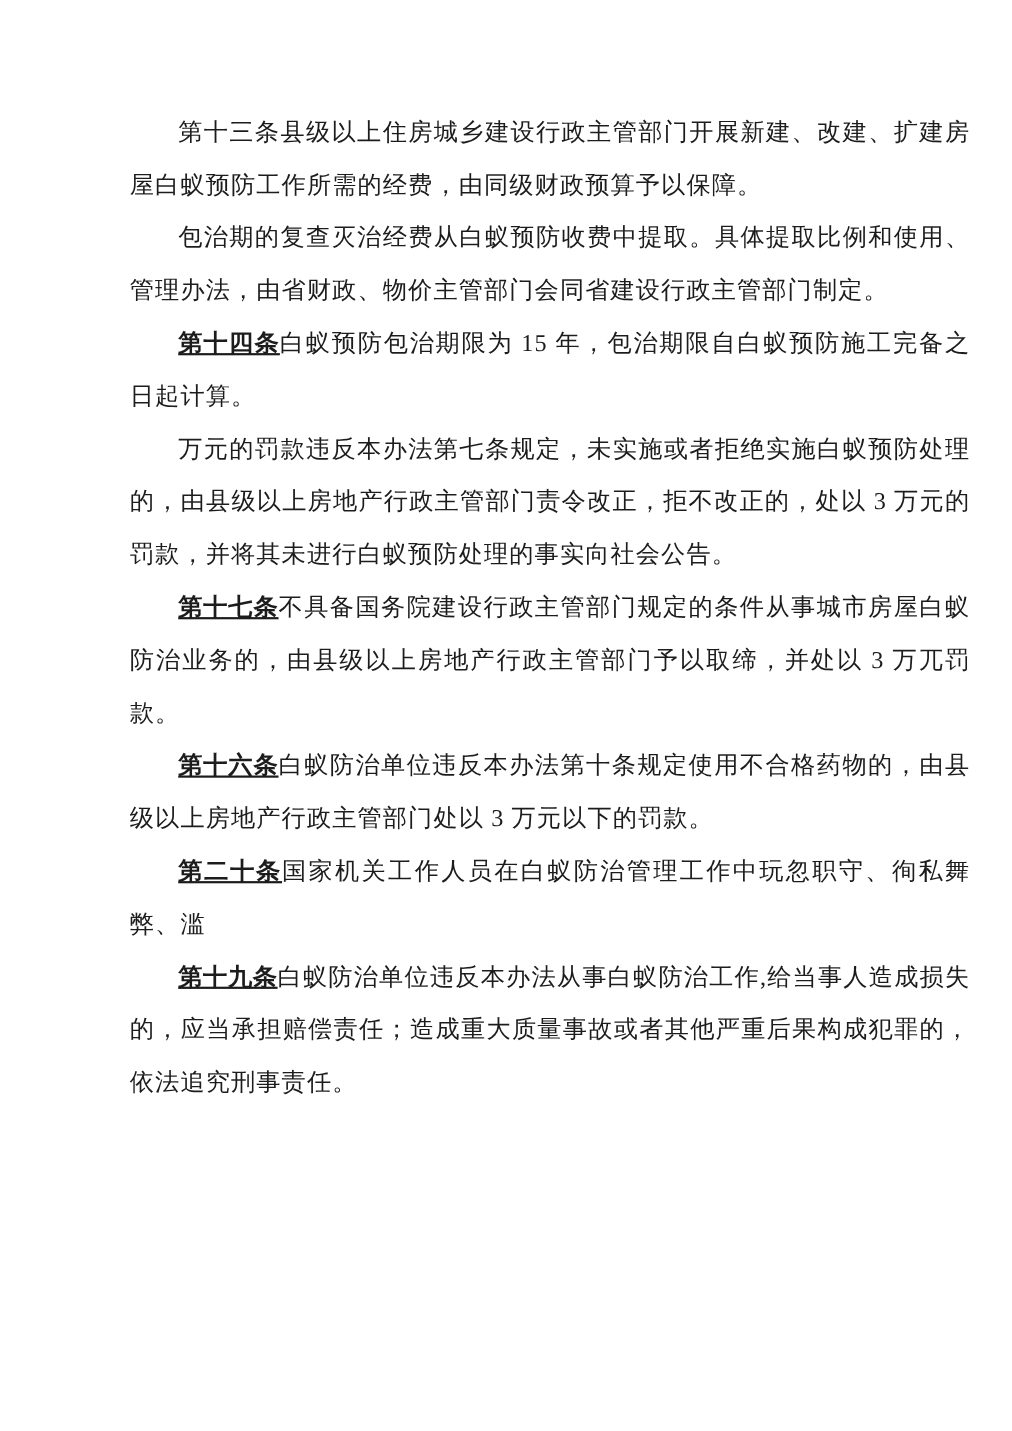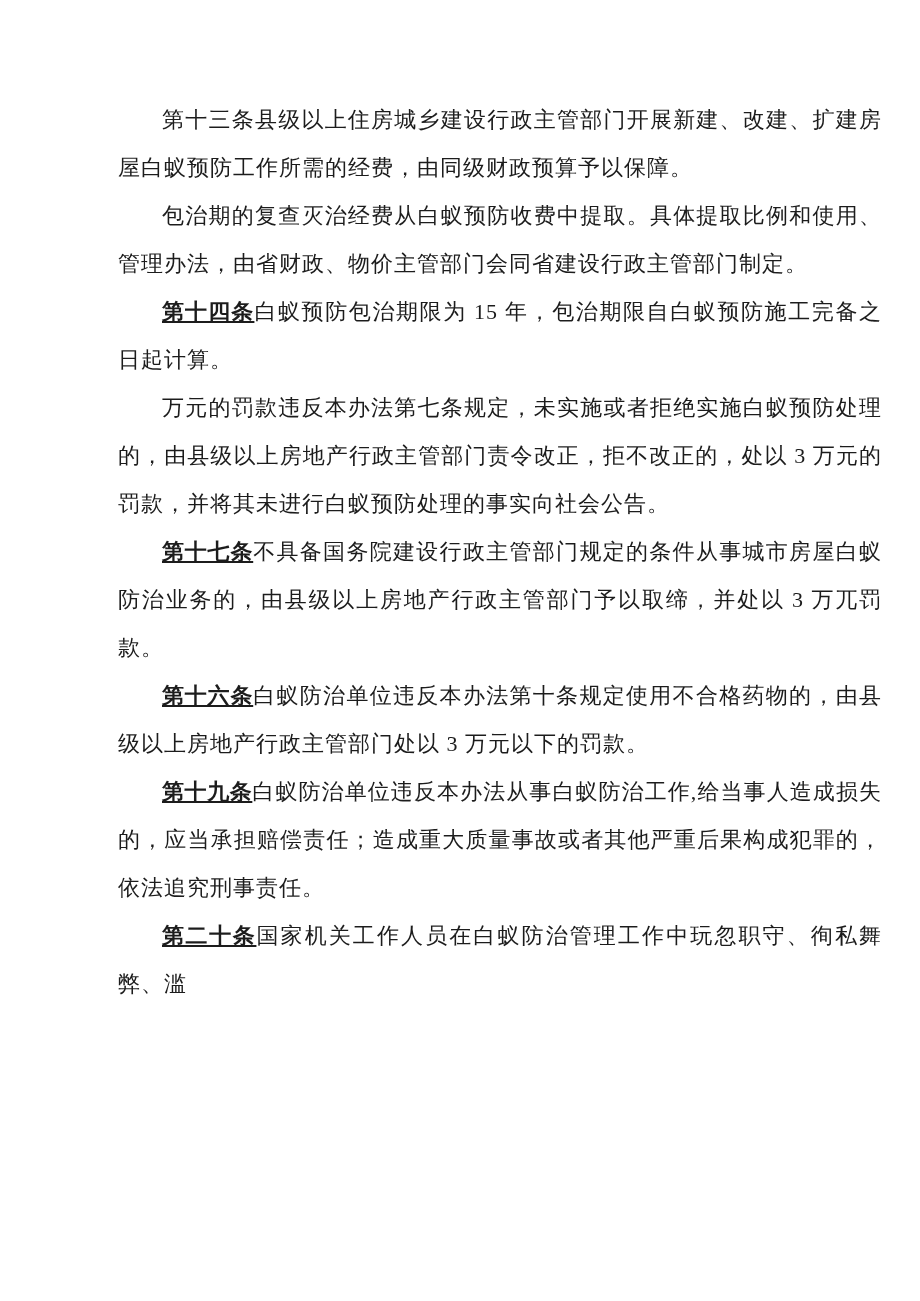--- a/index.html
+++ b/index.html
@@ -40,15 +40,15 @@
 </head>
 <body>
 
 <main class="page">
     <p class="para"><span class="article-prefix">第十三条</span><span class="article-body">县级以上住房城乡建设行政主管部门开展新建、改建、扩建房屋白蚁预防工作所需的经费，由同级财政预算予以保障。</span></p>
     <p class="para"><span class="article-prefix"></span><span class="article-body">包治期的复查灭治经费从白蚁预防收费中提取。具体提取比例和使用、管理办法，由省财政、物价主管部门会同省建设行政主管部门制定。</span></p>
     <p class="para"><span class="article-prefix bold">第十四条</span><span class="article-body">白蚁预防包治期限为 15 年，包治期限自白蚁预防施工完备之日起计算。</span></p>
     <p class="para"><span class="article-prefix">万元的罚款</span><span class="article-body">违反本办法第七条规定，未实施或者拒绝实施白蚁预防处理的，由县级以上房地产行政主管部门责令改正，拒不改正的，处以 3 万元的罚款，并将其未进行白蚁预防处理的事实向社会公告。</span></p>
     <p class="para"><span class="article-prefix bold">第十七条</span><span class="article-body">不具备国务院建设行政主管部门规定的条件从事城市房屋白蚁防治业务的，由县级以上房地产行政主管部门予以取缔，并处以 3 万兀罚款。</span></p>
     <p class="para"><span class="article-prefix bold">第十六条</span><span class="article-body">白蚁防治单位违反本办法第十条规定使用不合格药物的，由县级以上房地产行政主管部门处以 3 万元以下的罚款。</span></p>
+    <p class="para"><span class="article-prefix bold">第二十条</span><span class="article-body">国家机关工作人员在白蚁防治管理工作中玩忽职守、徇私舞弊、滥</span></p>
     <p class="para"><span class="article-prefix bold">第十九条</span><span class="article-body">白蚁防治单位违反本办法从事白蚁防治工作,给当事人造成损失的，应当承担赔偿责任；造成重大质量事故或者其他严重后果构成犯罪的，依法追究刑事责任。</span></p>
-    <p class="para"><span class="article-prefix bold">第二十条</span><span class="article-body">国家机关工作人员在白蚁防治管理工作中玩忽职守、徇私舞弊、滥</span></p>
   </main>
 
 </body></html>

